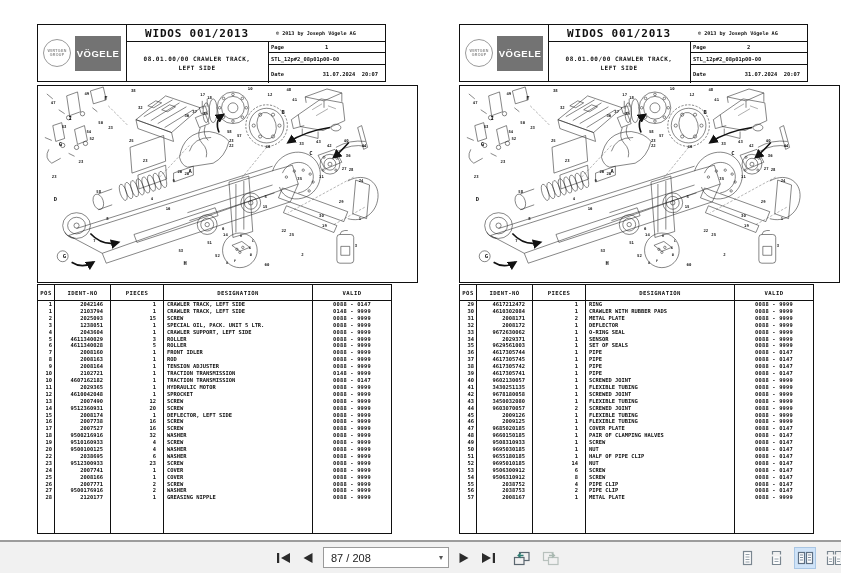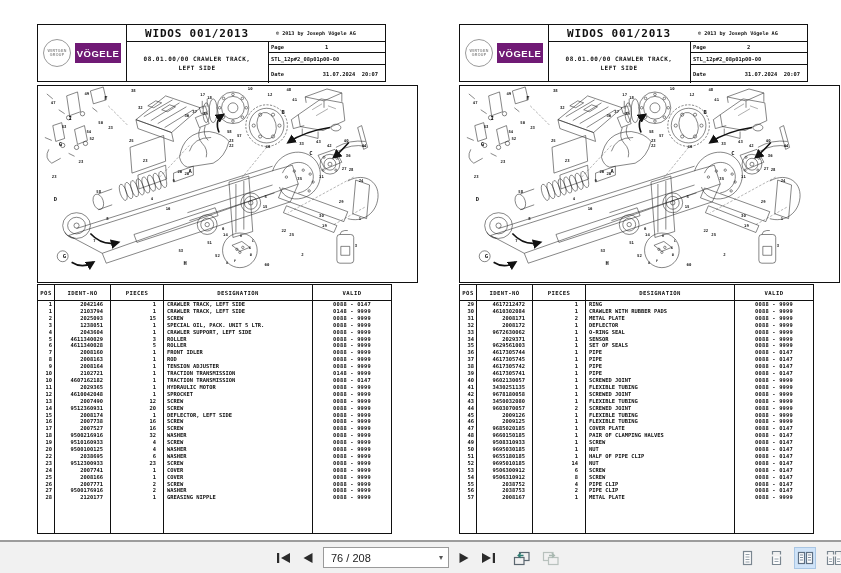--- a/index.html
+++ b/index.html
@@ -4,21 +4,21 @@
 <style>
   html,body{margin:0;padding:0;background:#fff;}
   body{width:841px;height:573px;overflow:hidden;font-family:"DejaVu Sans Mono",monospace;}
   .screen{position:relative;width:841px;height:573px;background:#fff;}
   .canvas{position:absolute;left:0;top:0;right:0;bottom:33px;background:#fff;overflow:hidden;}
   .page{position:absolute;top:24px;width:381px;color:#111;}
   
   .hdr{position:relative;width:349px;height:58px;border:1.2px solid #111;box-sizing:border-box;background:#fff;}
   .hdr-logo{position:absolute;left:0;top:0;bottom:0;width:88px;border-right:1px solid #111;display:flex;align-items:center;}
   .wirtgen{width:26px;height:26px;border:1px solid #9a9a9a;border-radius:50%;margin-left:5px;display:flex;flex-direction:column;align-items:center;justify-content:center;color:#8d8d8d;font-size:3.6px;line-height:4.2px;font-weight:bold;letter-spacing:.3px;font-family:"Liberation Sans",sans-serif;}
-  .voegele{margin-left:4px;width:46px;height:20px;background:#701a75;color:#fff;display:flex;align-items:center;justify-content:center;font:bold 9.5px "Liberation Sans",sans-serif;letter-spacing:.5px;}
+  .voegele{margin-left:4px;width:46px;height:35px;background:#737373;color:#fff;display:flex;align-items:center;justify-content:center;font:bold 9.5px "Liberation Sans",sans-serif;letter-spacing:.5px;}
   .hdr-title{position:absolute;left:88px;top:0;width:142px;height:16px;display:flex;align-items:center;justify-content:center;font-weight:bold;font-size:11px;letter-spacing:.8px;}
   .hdr-copy{position:absolute;left:238px;top:0;width:110px;height:16px;display:flex;align-items:center;font-weight:bold;font-size:5.1px;white-space:nowrap;}
   .hdr-rule{position:absolute;left:88px;top:16px;right:0;height:0;border-top:1px solid #111;}
   .hdr-section{position:absolute;left:88px;top:17px;width:142px;height:41px;border-right:1px solid #111;display:flex;flex-direction:column;align-items:center;justify-content:center;text-align:center;font-weight:bold;font-size:6px;line-height:9px;letter-spacing:.5px;}
   .hdr-right{position:absolute;left:230px;top:16px;right:0;bottom:0;}
   .hr-row{position:relative;height:12px;border-bottom:1px solid #111;font-size:5.4px;font-weight:bold;display:flex;align-items:center;padding:0 3px;box-sizing:border-box;}
   .hr-row:last-child{height:18px;border-bottom:none;}
   .hr-page-val{position:absolute;left:0;right:0;text-align:center;}
   .hr-date-val{margin-left:auto;padding-right:4px;white-space:pre;}
   
@@ -1088,21 +1088,21 @@
             <rect x="1" y="1" width="2.2" height="10" fill="#2b2b2b"></rect>
             <polygon points="14,1 5,6 14,11" fill="#2b2b2b"></polygon>
           </svg>
       </button>
       <button class="tbtn">
         <svg width="12" height="12">
             <polygon points="10.5,1 1.5,6 10.5,11" fill="#2b2b2b"></polygon>
           </svg>
       </button>
       <div class="page-combo">
-        <span>76 / 208</span>
+        <span>87 / 208</span>
         <span class="combo-arrow">▾</span>
       </div>
       <button class="tbtn">
         <svg width="12" height="12">
             <polygon points="1.5,1 10.5,6 1.5,11" fill="#2b2b2b"></polygon>
           </svg>
       </button>
       <button class="tbtn">
         <svg width="15" height="12">
             <polygon points="1,1 10,6 1,11" fill="#2b2b2b"></polygon>

